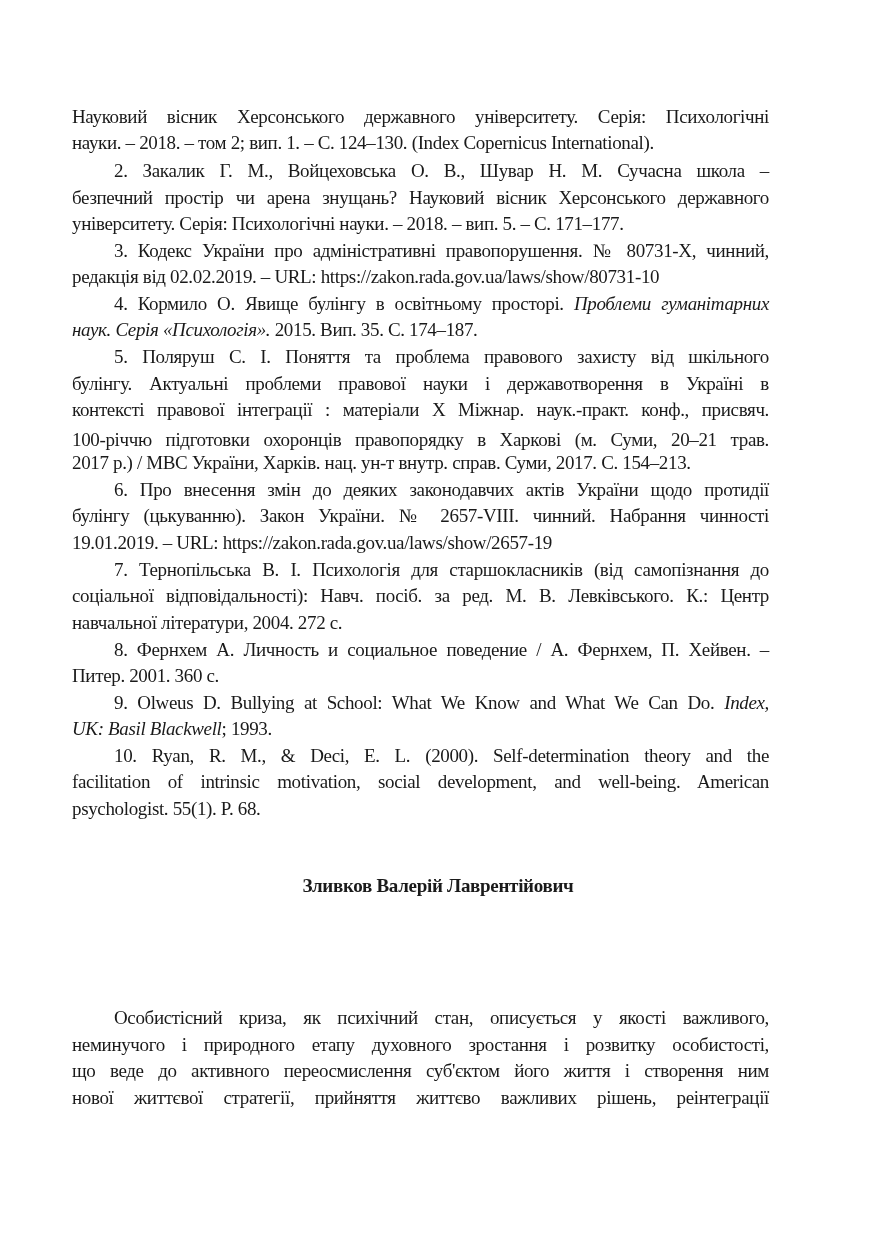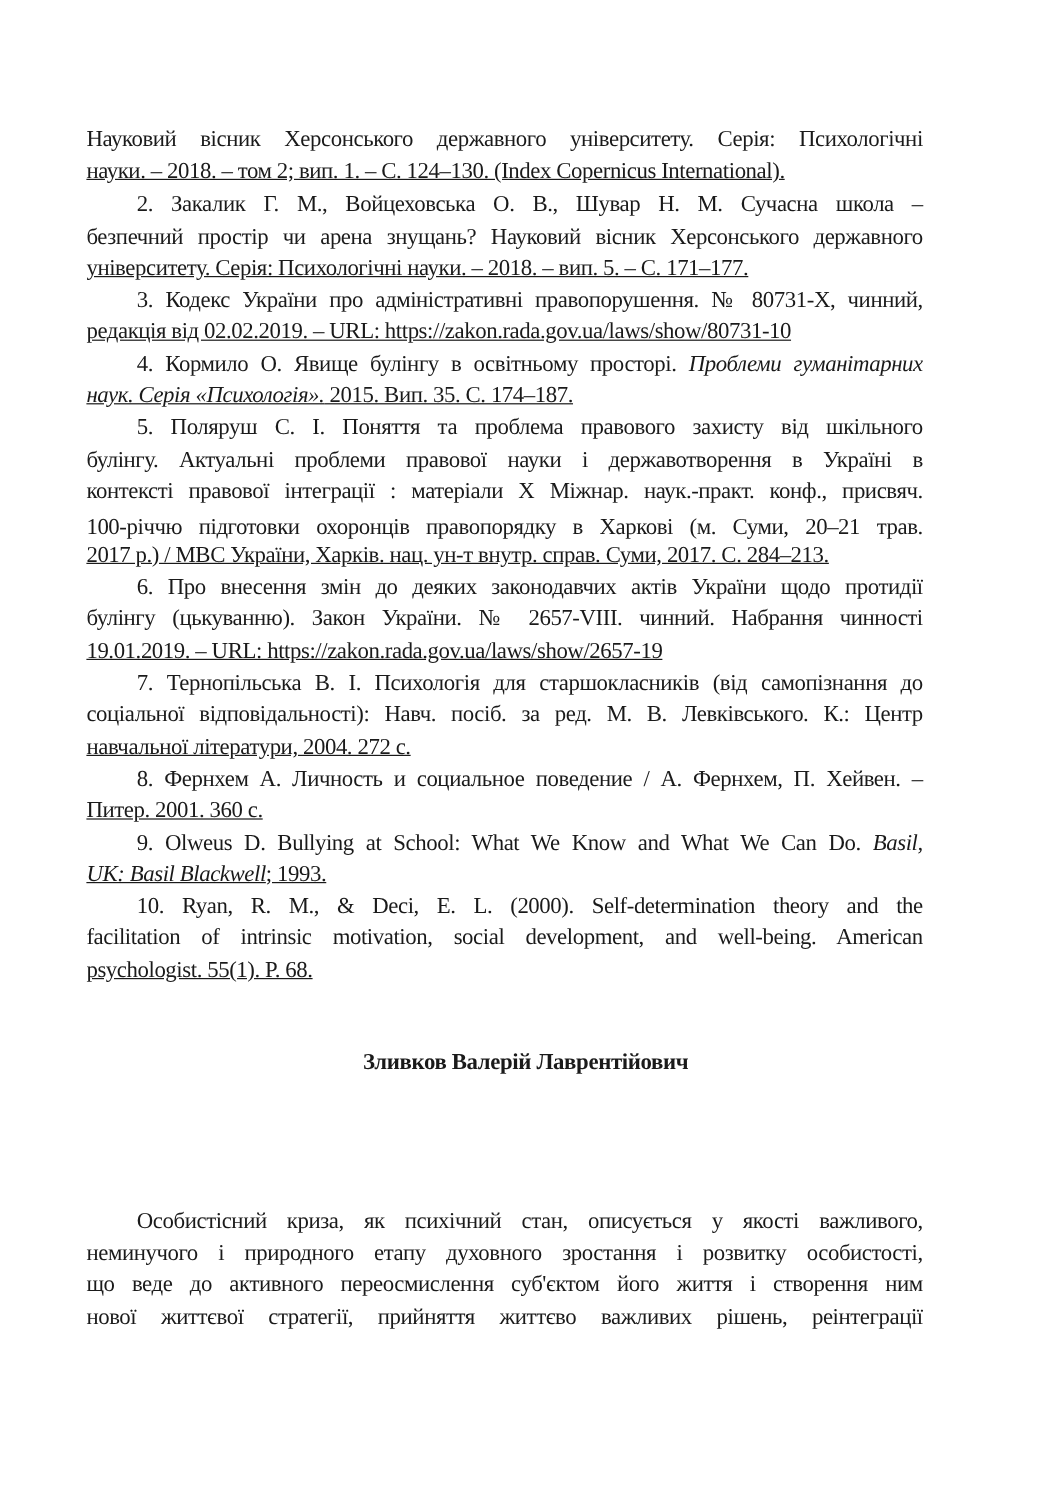--- a/index.html
+++ b/index.html
@@ -2,21 +2,21 @@
 <html><head>
   <meta charset="utf-8">
   <style>
     html, body { margin: 0; padding: 0; background: #ffffff; }
     body { width: 876px; height: 1240px; position: relative; overflow: hidden;
            font-family: "Liberation Serif", serif; color: #1a1a1a; }
     .page { position: absolute; left: 0; top: 0; width: 876px; height: 947px; background: #fff; margin-top: 12px; }
     .line { position: absolute; left: 72px; width: 697px; font-size: 19px; line-height: 22px;
             white-space: nowrap; text-align: justify; text-align-last: justify;
             transform-origin: left top; letter-spacing: -0.35px; }
-    .line.last { text-align-last: left; text-decoration: underline; }
+    .line.last { text-align-last: left; }
     .line.ind { left: 114px; width: 655px; }
     .it { font-style: italic; }
     .author { position: absolute; left: 0; width: 876px; text-align: center; top: 863px;
               font-weight: bold; font-size: 19px; letter-spacing: -0.3px; }
     .title { position: absolute; left: 0; width: 876px; text-align: center; font-weight: bold;
              font-size: 23px; letter-spacing: -0.2px; }
     .pagenum { position: absolute; left: 0; width: 876px; text-align: center; top: 1137px; font-size: 19px; }
   </style>
 </head>
 <body>
@@ -34,34 +34,34 @@
     <div class="line ind" style="top: 228px; width: 655px; display: block;">3. Кодекс України про адміністративні правопорушення. № 80731-X, чинний,</div>
     <div class="line last" style="top: 254px; width: auto; display: inline-block;">редакція від 02.02.2019. – URL: https://zakon.rada.gov.ua/laws/show/80731-10</div>
 
     <div class="line ind" style="top: 281px; width: 655px; display: block;"><span>4. Кормило О. Явище булінгу в освітньому просторі. </span><span class="it">Проблеми гуманітарних</span></div>
     <div class="line last" style="top: 307px; width: auto; display: inline-block;"><span class="it">наук. Серія «Психологія».</span><span> 2015. Вип. 35. С. 174–187.</span></div>
 
     <div class="line ind" style="top: 334px; width: 655px; display: block;">5. Поляруш С. І. Поняття та проблема правового захисту від шкільного</div>
     <div class="line" style="top: 361px; width: 697px; display: block;">булінгу. Актуальні проблеми правової науки і державотворення в Україні в</div>
     <div class="line" style="top: 387px; width: 697px; display: block;">контексті правової інтеграції : матеріали X Міжнар. наук.-практ. конф., присвяч.</div>
     <div class="line" style="top: 417px; width: 697px; display: block;">100-річчю підготовки охоронців правопорядку в Харкові (м. Суми, 20–21 трав.</div>
-    <div class="line last" style="top: 440px; width: auto; display: inline-block;">2017 р.) / МВС України, Харків. нац. ун-т внутр. справ. Суми, 2017. С. 284–213.</div>
+    <div class="line last" style="top: 440px; width: auto; display: inline-block;">2017 р.) / МВС України, Харків. нац. ун-т внутр. справ. Суми, 2017. С. 154–213.</div>
 
     <div class="line ind" style="top: 467px; width: 655px; display: block;">6. Про внесення змін до деяких законодавчих актів України щодо протидії</div>
     <div class="line" style="top: 493px; width: 697px; display: block;">булінгу (цькуванню). Закон України. № 2657-VIII. чинний. Набрання чинності</div>
     <div class="line last" style="top: 520px; width: auto; display: inline-block;">19.01.2019. – URL: https://zakon.rada.gov.ua/laws/show/2657-19</div>
 
     <div class="line ind" style="top: 547px; width: 655px; display: block;">7. Тернопільська В. І. Психологія для старшокласників (від самопізнання до</div>
     <div class="line" style="top: 573px; width: 697px; display: block;">соціальної відповідальності): Навч. посіб. за ред. М. В. Левківського. К.: Центр</div>
     <div class="line last" style="top: 600px; width: auto; display: inline-block;">навчальної літератури, 2004. 272 с.</div>
 
     <div class="line ind" style="top: 627px; width: 655px; display: block;">8. Фернхем А. Личность и социальное поведение / А. Фернхем, П. Хейвен. –</div>
     <div class="line last" style="top: 653px; width: auto; display: inline-block;">Питер. 2001. 360 с.</div>
 
-    <div class="line ind" style="top: 680px; width: 655px; display: block;"><span>9. Olweus D. Bullying at School: What We Know and What We Can Do. </span><span class="it">Basil,</span></div>
+    <div class="line ind" style="top: 680px; width: 655px; display: block;"><span>9. Olweus D. Bullying at School: What We Know and What We Can Do. </span><span class="it">Index,</span></div>
     <div class="line last" style="top: 706px; width: auto; display: inline-block;"><span class="it">UK: Basil Blackwell</span><span>; 1993.</span></div>
 
     <div class="line ind" style="top: 733px; width: 655px; display: block;">10. Ryan, R. M., &amp; Deci, E. L. (2000). Self-determination theory and the</div>
     <div class="line" style="top: 759px; width: 697px; display: block;">facilitation of intrinsic motivation, social development, and well-being. American</div>
     <div class="line last" style="top: 786px; width: auto; display: inline-block;">psychologist. 55(1). P. 68.</div>
   </div>
 
   <div class="author">Зливков Валерій Лаврентійович</div>
 
 

